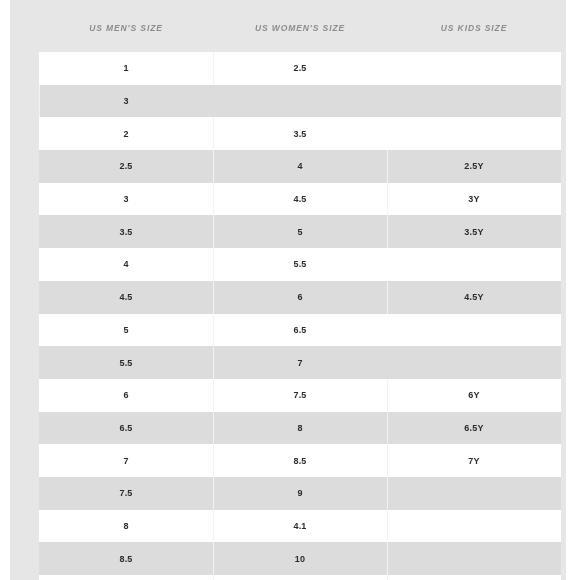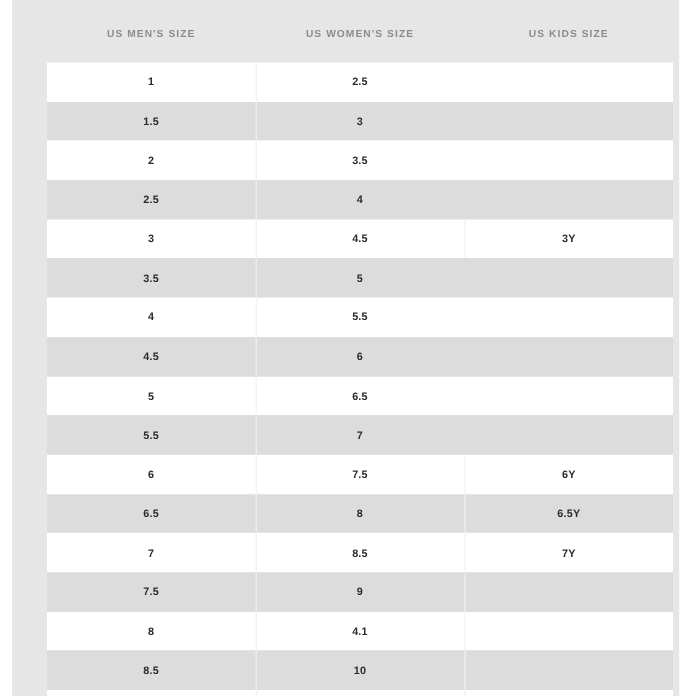--- a/index.html
+++ b/index.html
@@ -34,20 +34,21 @@
 
   
   #table-header {
     position: absolute;
     left: 29px;
     top: 0px;
     width: 522px;
     height: 52px;
     display: flex;
     align-items: center;
+    font-style: italic;
   }
   .hcell {
     display: flex;
     align-items: center;
     justify-content: center;
     height: 100%;
     color: #8c8c8c;
     font-size: 8.5px;
     font-weight: bold;
     letter-spacing: 0.9px;
@@ -112,47 +113,49 @@
       <div class="hcell c1">US WOMEN'S SIZE</div>
       <div class="hcell c2">US KIDS SIZE</div>
     </div>
 
     <div id="table-body">
         <div class="row odd">
           <div class="cell c0">1</div>
           <div class="cell c1">2.5</div>
         </div>
         <div class="row even">
-          <div class="cell c0">1.5</div>
           <div class="cell c1">3</div>
         </div>
         <div class="row odd">
           <div class="cell c0">2</div>
           <div class="cell c1">3.5</div>
         </div>
         <div class="row even">
           <div class="cell c0">2.5</div>
           <div class="cell c1">4</div>
+          <div class="cell c2">2.5Y</div>
         </div>
         <div class="row odd">
           <div class="cell c0">3</div>
           <div class="cell c1">4.5</div>
           <div class="cell c2">3Y</div>
         </div>
         <div class="row even">
           <div class="cell c0">3.5</div>
           <div class="cell c1">5</div>
+          <div class="cell c2">3.5Y</div>
         </div>
         <div class="row odd">
           <div class="cell c0">4</div>
           <div class="cell c1">5.5</div>
         </div>
         <div class="row even">
           <div class="cell c0">4.5</div>
           <div class="cell c1">6</div>
+          <div class="cell c2">4.5Y</div>
         </div>
         <div class="row odd">
           <div class="cell c0">5</div>
           <div class="cell c1">6.5</div>
         </div>
         <div class="row even">
           <div class="cell c0">5.5</div>
           <div class="cell c1">7</div>
         </div>
         <div class="row odd">

